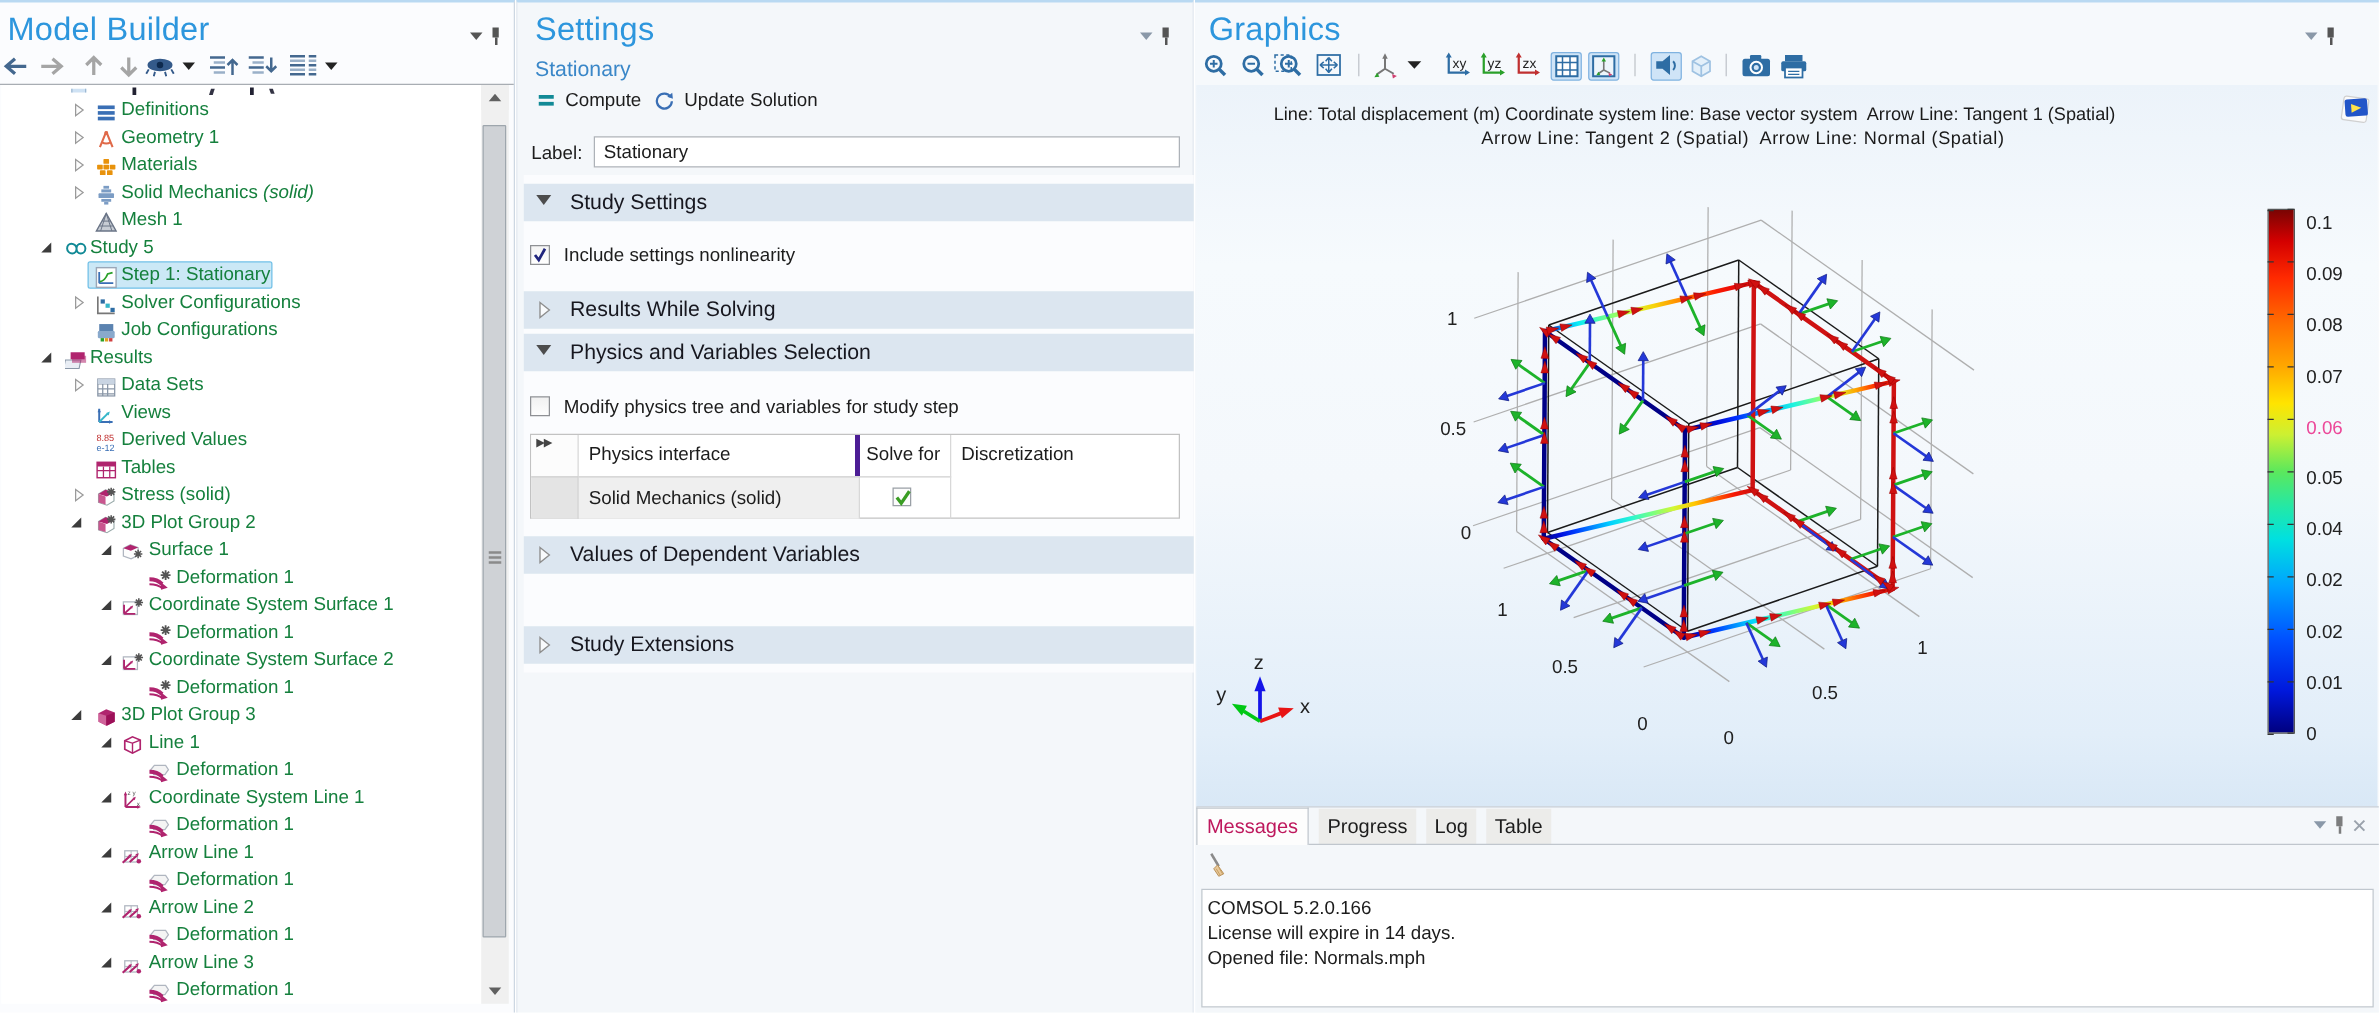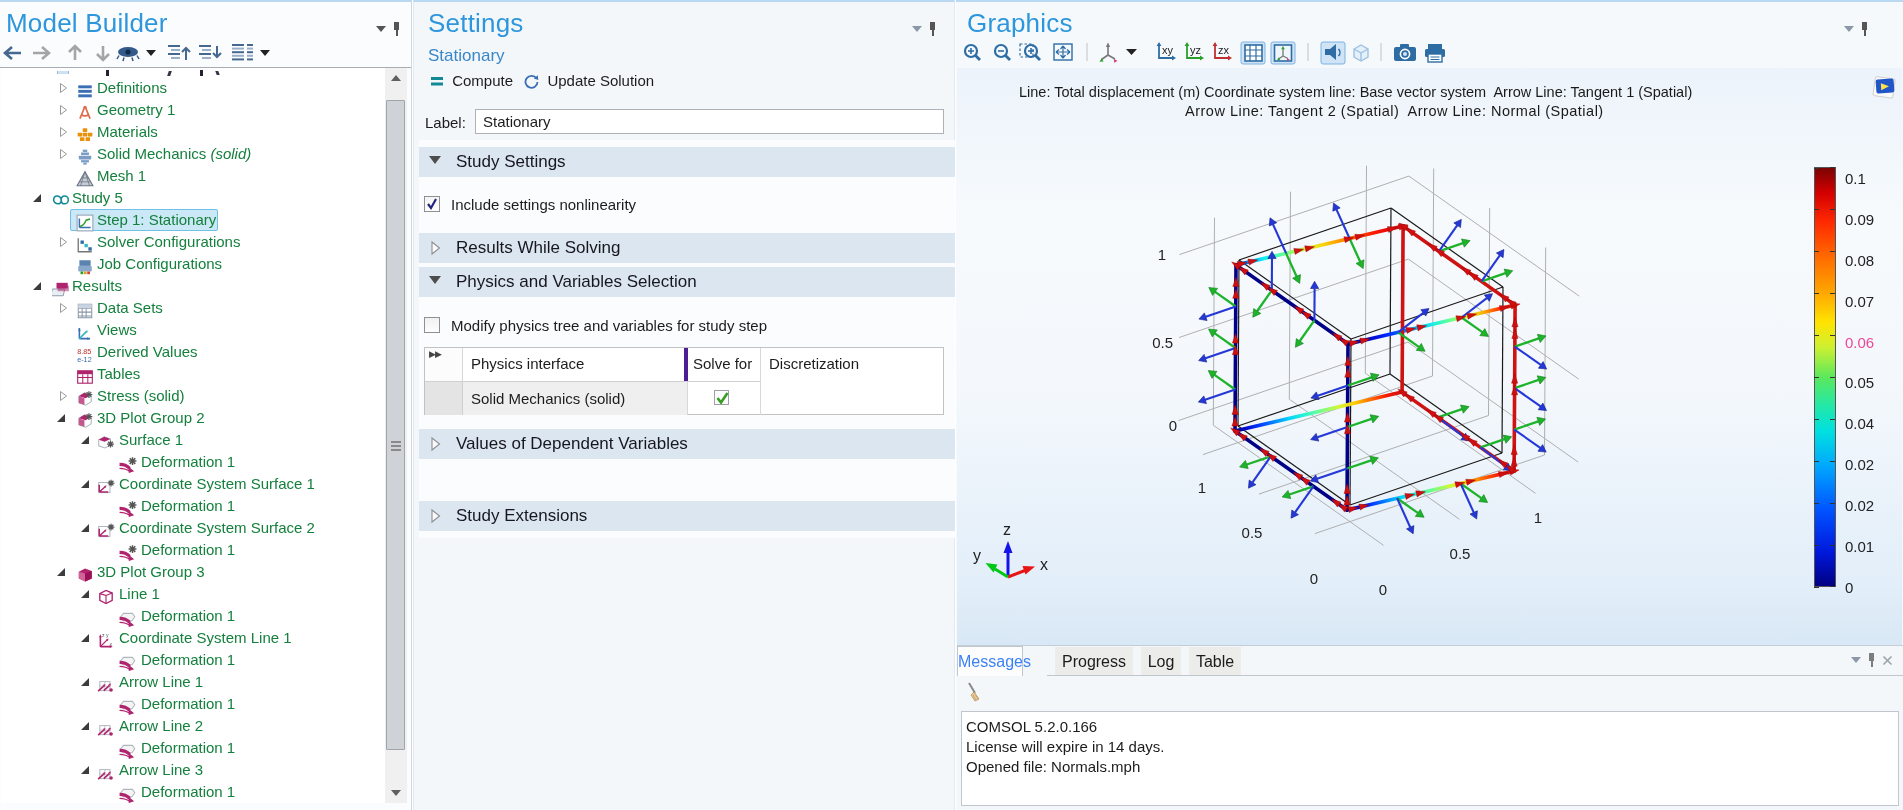--- a/index.html
+++ b/index.html
@@ -913,21 +913,21 @@
 <div class="abs" style="left:1845px;top:293px;font-size:15px;color:#222">0.07</div>
 <div class="abs" style="left:1845px;top:334px;font-size:15px;color:#ec4899">0.06</div>
 <div class="abs" style="left:1845px;top:374px;font-size:15px;color:#222">0.05</div>
 <div class="abs" style="left:1845px;top:415px;font-size:15px;color:#222">0.04</div>
 <div class="abs" style="left:1845px;top:456px;font-size:15px;color:#222">0.02</div>
 <div class="abs" style="left:1845px;top:497px;font-size:15px;color:#222">0.02</div>
 <div class="abs" style="left:1845px;top:538px;font-size:15px;color:#222">0.01</div>
 <div class="abs" style="left:1845px;top:579px;font-size:15px;color:#222">0</div>
 <div class="abs" style="left:957px;top:645px;width:946px;height:165px;background:#f4f7fa;border-top:1px solid #c5cdd6"></div>
 <div class="abs" style="left:957px;top:646px;width:946px;height:30px;font-size:16px">
-<div class="abs" style="left:0;top:0;width:66px;height:30px;background:#fdfdfd;border:1px solid #c0c6cd;border-bottom:none;color:#3b82f6;text-align:center;line-height:29px">Messages</div>
+<div class="abs" style="left:0;top:0;width:90px;height:30px;background:#fdfdfd;border:1px solid #c0c6cd;border-bottom:none;color:#be185d;text-align:center;line-height:29px">Messages</div>
 <div class="abs" style="left:98px;top:1px;width:78px;height:29px;background:#ececea;color:#1c1c1c;text-align:center;line-height:29px">Progress</div>
 <div class="abs" style="left:184px;top:1px;width:40px;height:29px;background:#ececea;color:#1c1c1c;text-align:center;line-height:29px">Log</div>
 <div class="abs" style="left:232px;top:1px;width:52px;height:29px;background:#ececea;color:#1c1c1c;text-align:center;line-height:29px">Table</div>
 <div class="abs" style="left:90px;top:29px;width:856px;height:1px;background:#c0c6cd"></div>
 </div>
 <div class="hdrbtns" style="left:1851px;top:653px">
     <div class="tri-dn" style="border-top-color:#8a98a8"></div>
     <div class="pin" style="opacity:0.75"></div>
     <svg width="11" height="11" xmlns="http://www.w3.org/2000/svg">
       <path d="M1.5 1.5l8 8M9.5 1.5l-8 8" stroke="#9aa2ac" stroke-width="1.6"></path>

